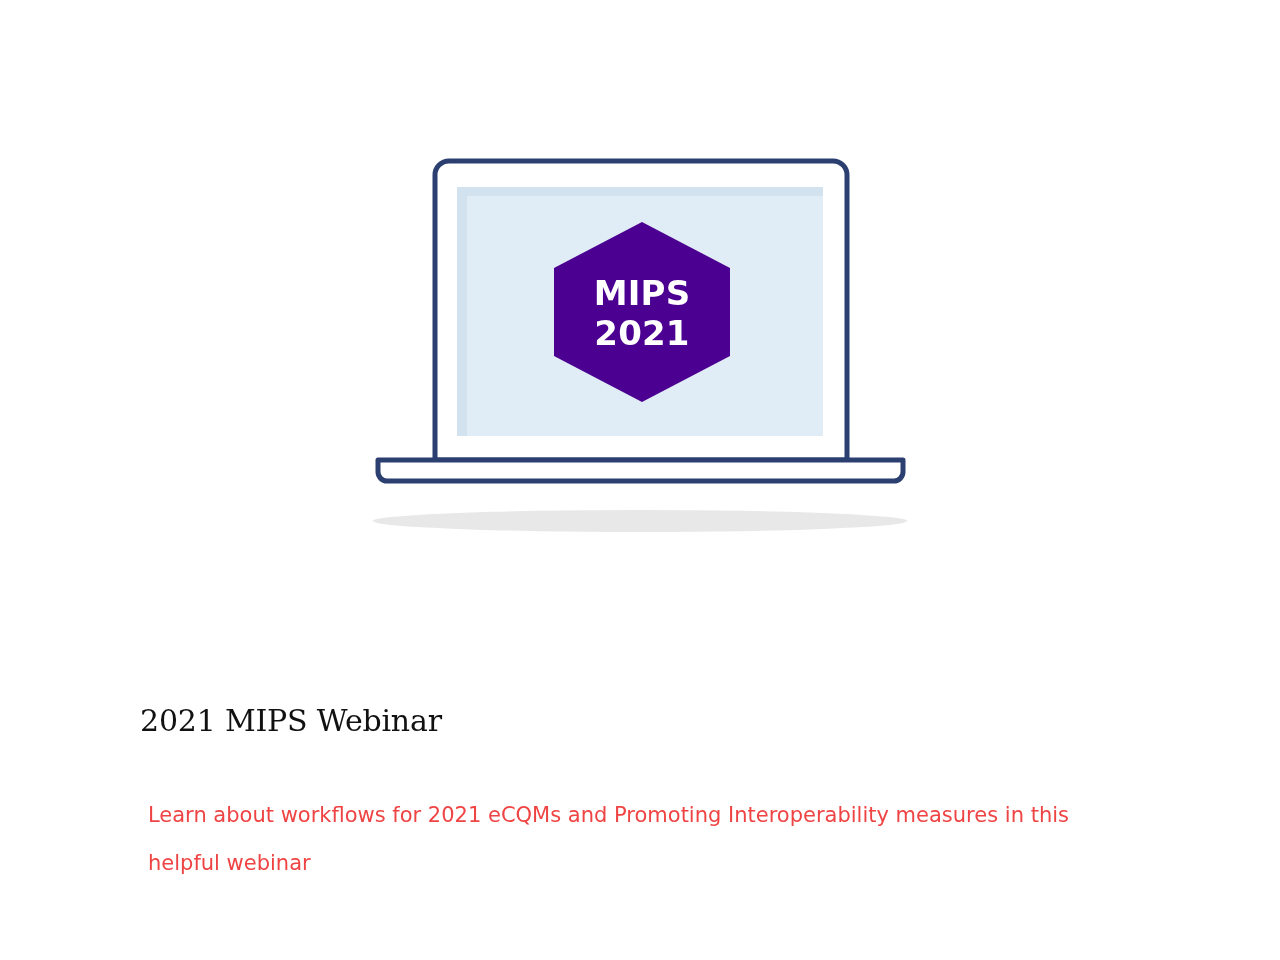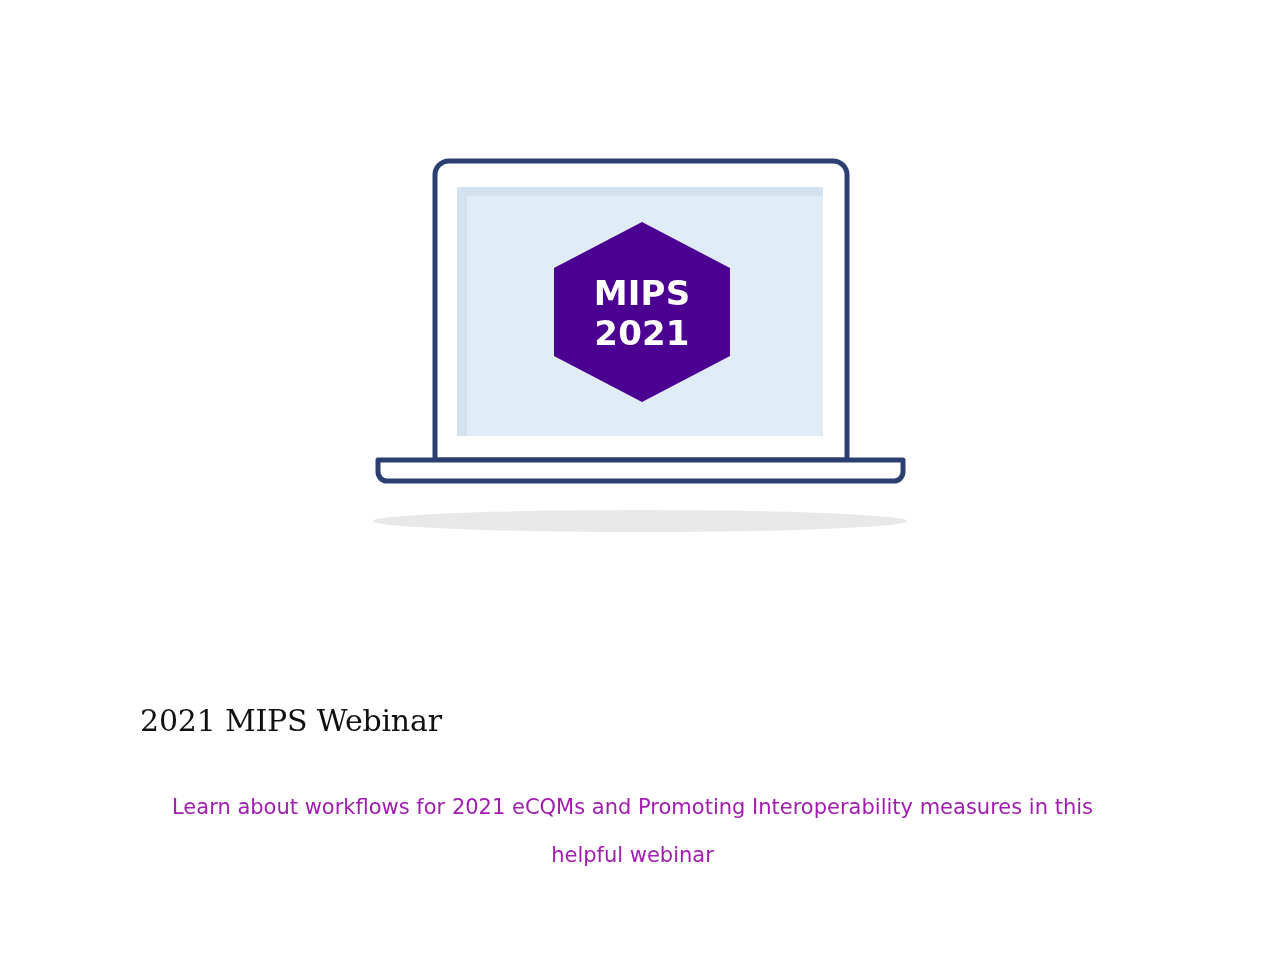--- a/index.html
+++ b/index.html
@@ -59,29 +59,28 @@
     font-family: "DejaVu Serif", "Liberation Serif", serif;
     font-weight: 400;
     font-size: 30px;
     line-height: 62px;
     color: #111111;
     letter-spacing: -0.2px;
     white-space: nowrap;
   }
 
   .page-desc {
-    margin: 0;
+    margin: 8px;
     padding-top: 31px;
     font-family: "DejaVu Sans", "Liberation Sans", sans-serif;
     font-weight: 400;
     font-size: 21px;
     line-height: 48px;
-    color: #a21caf;
+    color: #ef4444;
     max-width: 985px;
-    text-align: center;
   }
 </style>
 </head>
 <body>
 
 <div class="page">
 
   <div class="illustration">
     <svg viewBox="0 0 1280 640" xmlns="http://www.w3.org/2000/svg">
 

